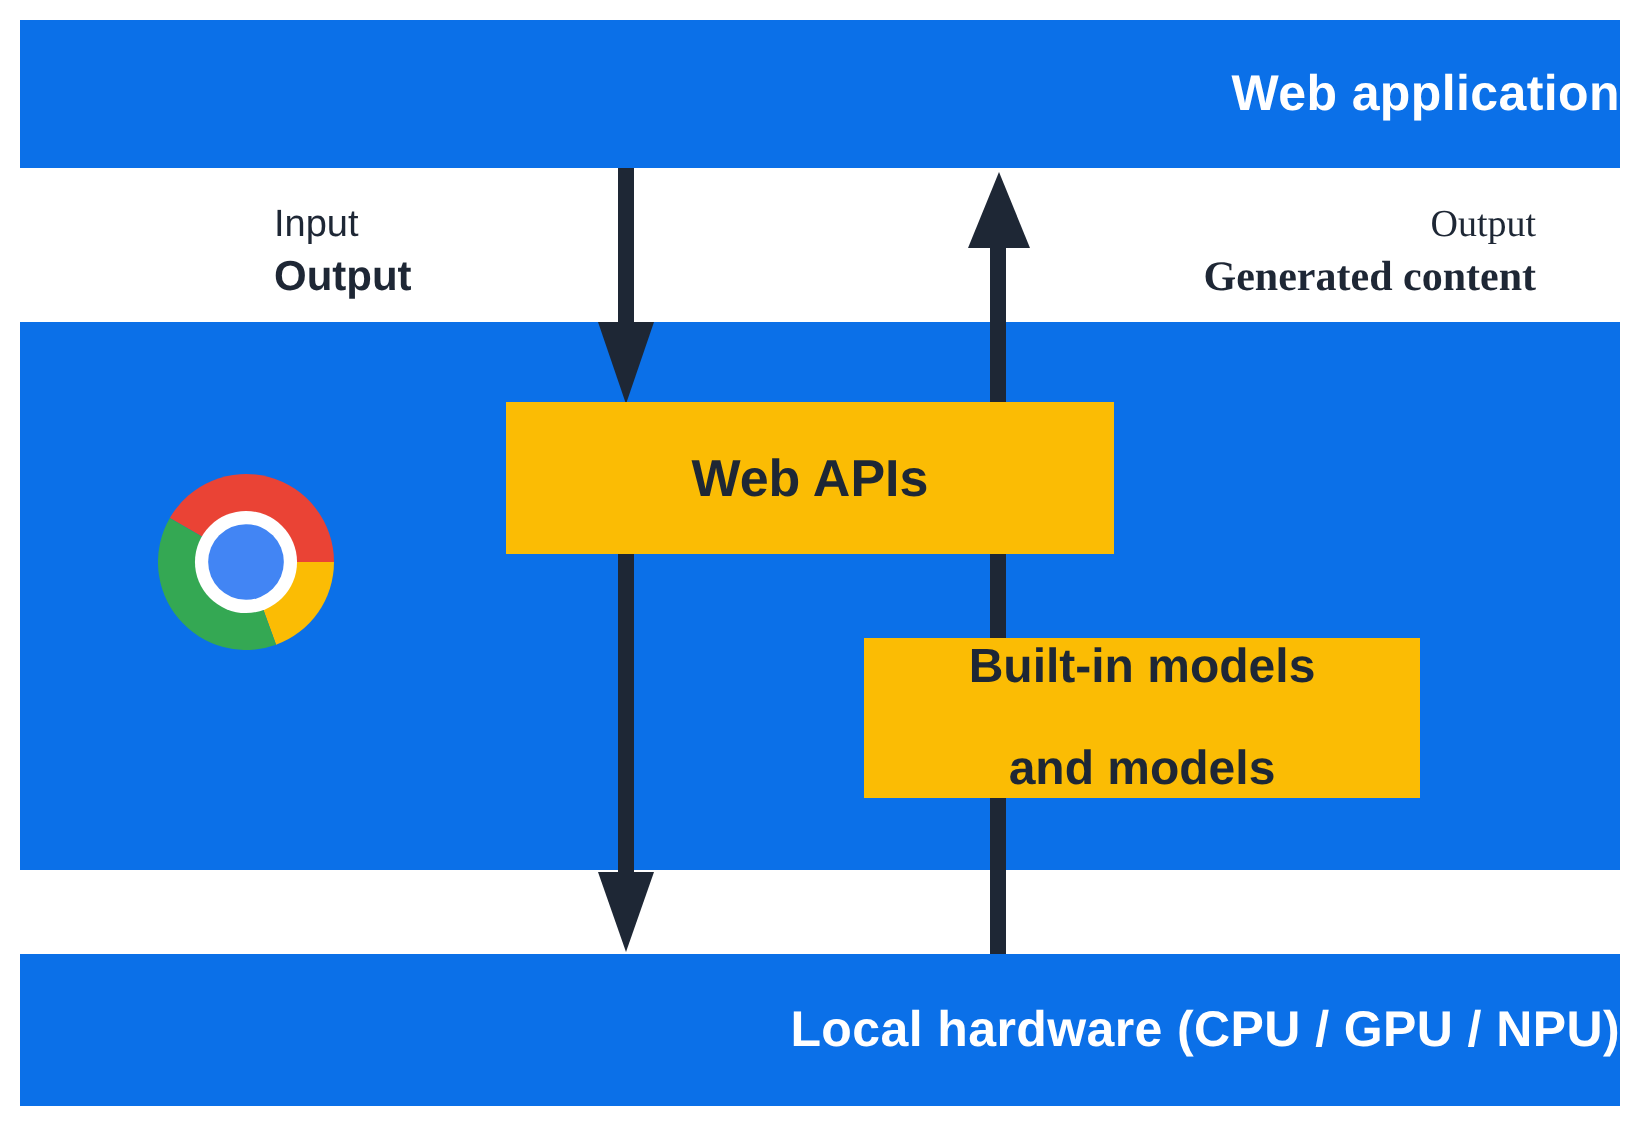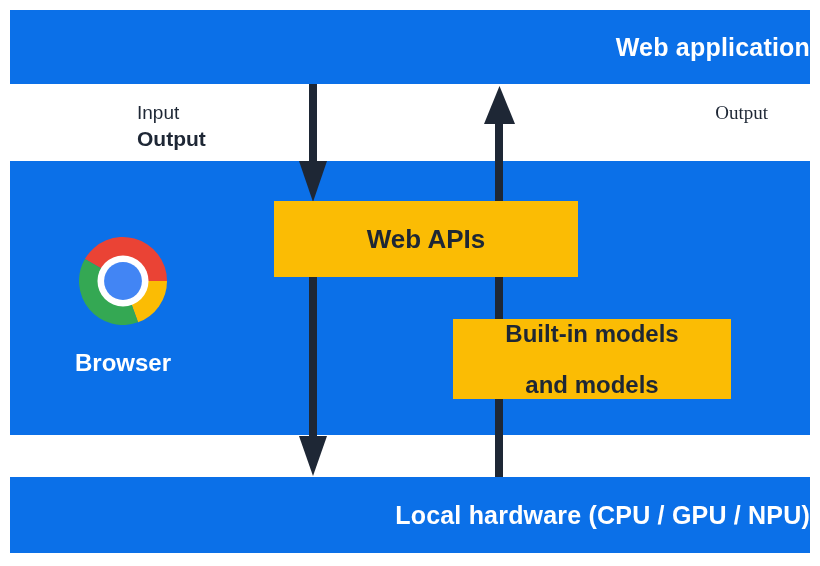--- a/index.html
+++ b/index.html
@@ -43,21 +43,21 @@
   .arrowhead{position:absolute;background:var(--navy,#1E2735);z-index:3;}
   .head-down{clip-path:polygon(0 0,100% 0,50% 100%);}
   .head-up{clip-path:polygon(50% 0,100% 100%,0 100%);}
   .head-down-1{left:299px;top:161px;width:28px;height:41px;}
   .head-down-2{left:299px;top:436px;width:28px;height:40px;}
   .head-up-1{left:484px;top:86px;width:31px;height:38px;}
 
   
   .yellow-box{position:absolute;background:var(--yellow,#FBBC04);z-index:4;
     display:flex;flex-direction:column;align-items:center;justify-content:center;
-    color:var(--navy,#1E2735);font-weight:700;margin-left:21px;}
+    color:var(--navy,#1E2735);font-weight:700;}
   .box-web-apis{left:253px;top:201px;width:304px;height:76px;font-size:26px;}
   .box-builtin{left:432px;top:319px;width:278px;height:80px;font-size:24px;line-height:31px;gap:20px;}
 
   
   .chrome-logo{position:absolute;left:79px;top:237px;width:88px;height:88px;z-index:2;}
   .c-red{fill:var(--chrome_red,#EA4335);}
   .c-yellow{fill:var(--chrome_yellow,#FBBC04);}
   .c-green{fill:var(--chrome_green,#34A853);}
   .c-white{fill:var(--white,#fff);}
   .c-blue{fill:var(--chrome_blue,#4285F4);}
@@ -72,20 +72,21 @@
   <div class="band band-top">
     <span class="band-title">Web application</span>
   </div>
 
   <div class="gap-label gap-label-left">
     <span class="gap-line1">Input</span>
     <span class="gap-line2">Output</span>
   </div>
   <div class="gap-label gap-label-right">
     <span class="gap-line1">Output</span>
+    <span class="gap-line2">Generated content</span>
   </div>
 
   <div class="band band-middle"></div>
 
   <div class="band band-bottom">
     <span class="band-title">Local hardware (CPU / GPU / NPU)</span>
   </div>
 
   <div class="shaft shaft-down-1"></div>
   <div class="arrowhead head-down head-down-1"></div>
@@ -95,21 +96,20 @@
   <div class="shaft shaft-up"></div>
   <div class="arrowhead head-up head-up-1"></div>
 
   <svg class="chrome-logo" viewBox="0 0 100 100" aria-hidden="true">
     <path class="c-red" d="M6.7,25 A50,50 0 0 1 100,50 L50,50 Z"></path>
     <path class="c-yellow" d="M100,50 A50,50 0 0 1 67.1,97 L50,50 Z"></path>
     <path class="c-green" d="M6.7,25 A50,50 0 0 0 67.1,97 L50,50 Z"></path>
     <circle class="c-white" cx="50" cy="50" r="29"></circle>
     <circle class="c-blue" cx="50" cy="50" r="21.5"></circle>
   </svg>
-  <div class="browser-label">Browser</div>
 
   <div class="yellow-box box-web-apis">
     <span>Web APIs</span>
   </div>
   <div class="yellow-box box-builtin">
     <span>Built-in models</span>
     <span>and models</span>
   </div>
 
 </div>

